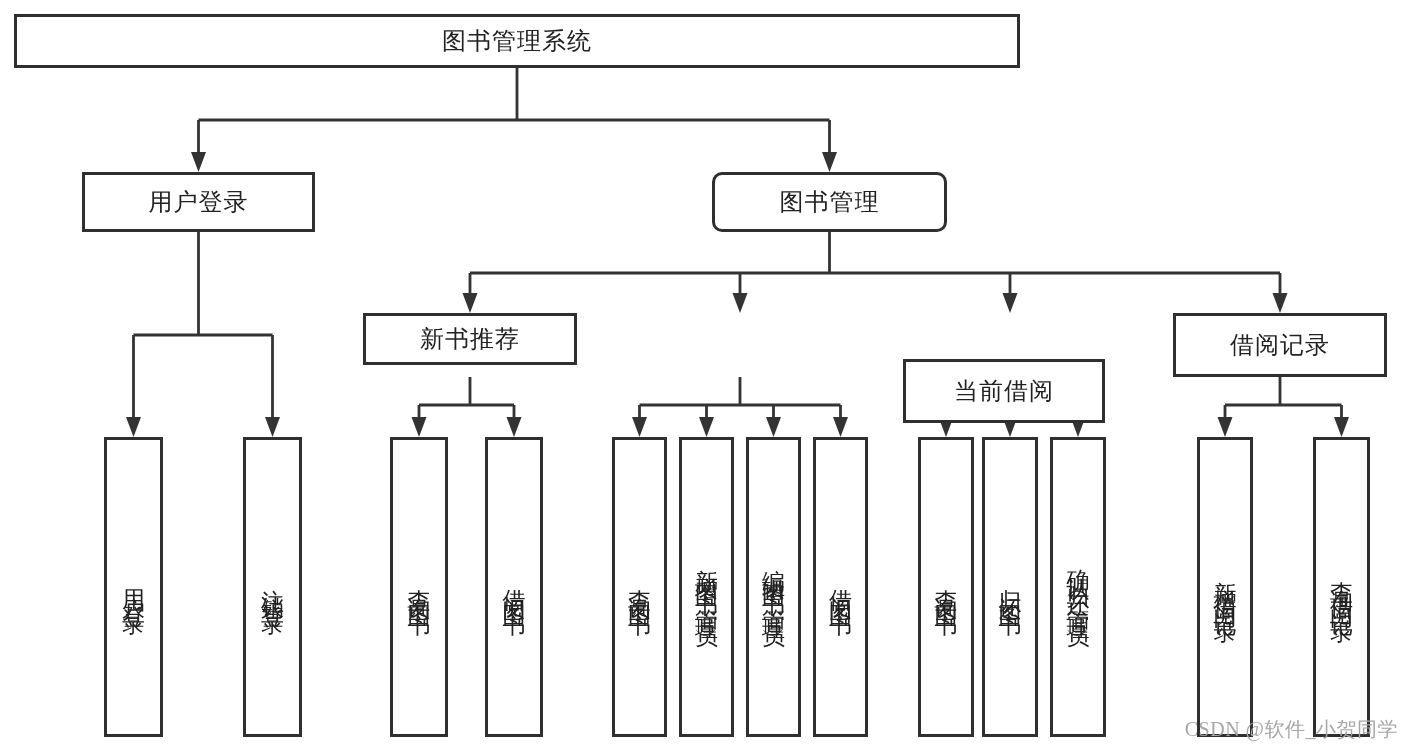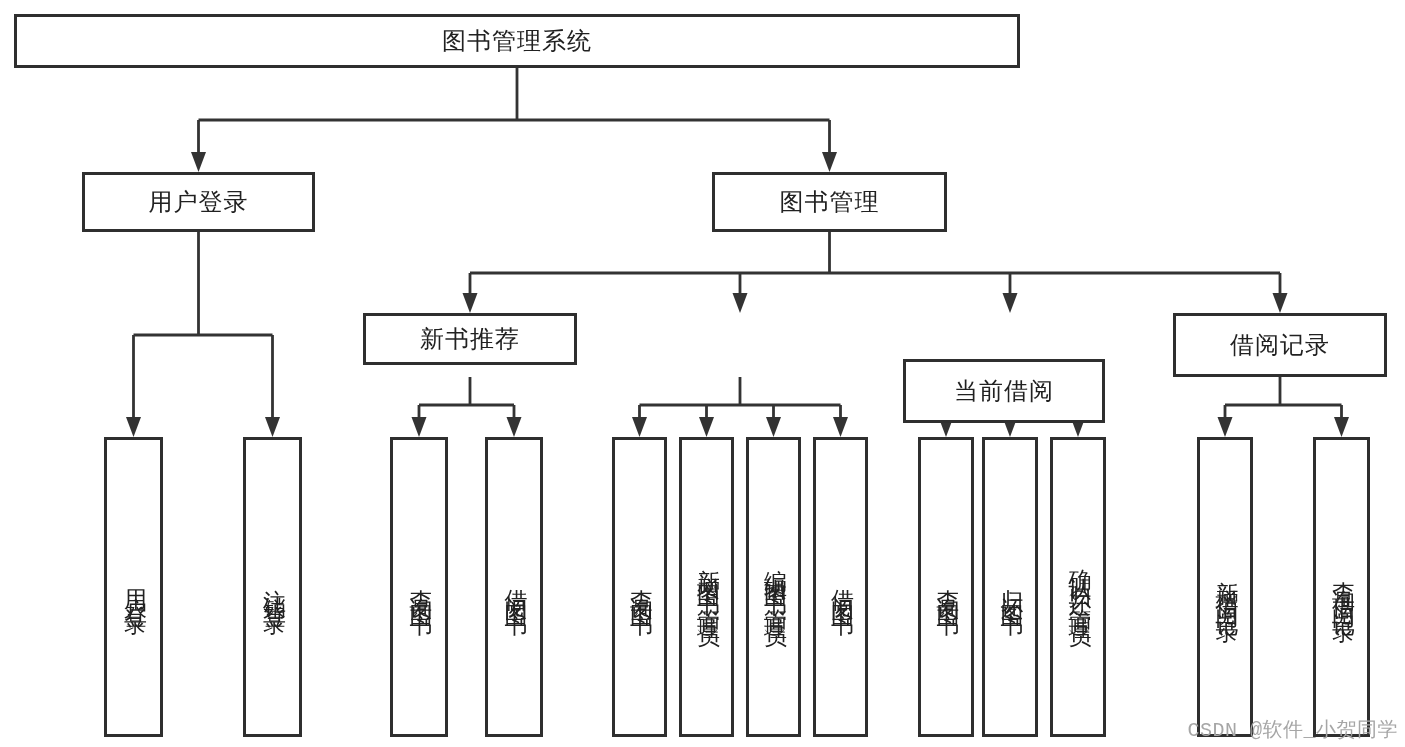--- a/index.html
+++ b/index.html
@@ -5,21 +5,21 @@
   html, body {
     margin: 0;
     padding: 0;
     background: #ffffff;
   }
   #stage {
     position: relative;
     width: 1405px;
     height: 747px;
     background: var(--color-background, #ffffff);
-    font-family: Liberation Mono, monospace;
+    font-family: Liberation Serif, serif;
     overflow: hidden;
   }
   #connector-layer {
     position: absolute;
     left: 0; top: 0;
     width: 1405px;
     height: 747px;
   }
   .connector {
     stroke: var(--color-line, #333333);
@@ -40,21 +40,21 @@
     justify-content: center;
     color: var(--color-text, #212121);
   }
   .node-h {
     font-size: 24px;
     letter-spacing: 1px;
     white-space: nowrap;
   }
   .node-root { left: 14px; top: 14px; width: 1006px; height: 54px; }
   .node-l2-a { left: 82px;  top: 172px; width: 233px; height: 60px; }
-  .node-l2-b { left: 712px; top: 172px; width: 235px; height: 60px; }
+  .node-l2-b { left: 712px; top: 172px; width: 235px; height: 60px; border-radius: 10px; }
   .node-l3-a { left: 363px;  top: 313px; width: 214px; height: 52px; }
   .node-l3-b { left: 633px;  top: 313px; width: 214px; height: 64px; }
   .node-l3-c { left: 903px;  top: 313px; width: 202px; height: 64px; margin-top: 46px; }
   .node-l3-d { left: 1173px; top: 313px; width: 214px; height: 64px; }
   .leaf {
     top: 437px;
     height: 300px;
   }
   .leaf .vtext {
     writing-mode: vertical-rl;

